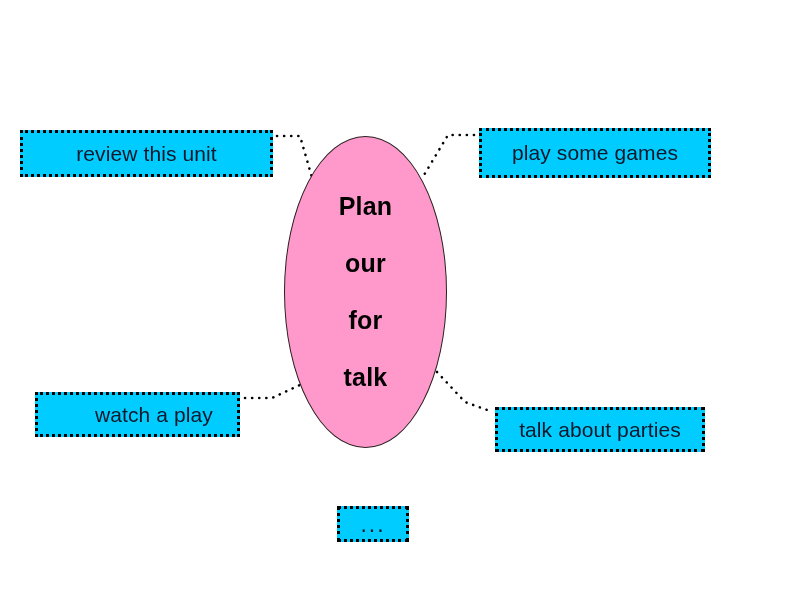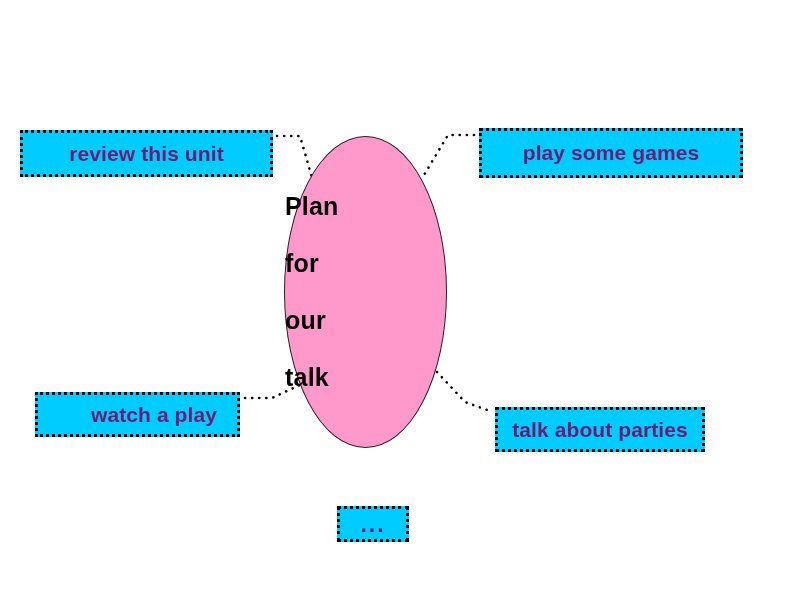--- a/index.html
+++ b/index.html
@@ -48,71 +48,71 @@
     border-radius: 50% / 50%;
     box-sizing: border-box;
     display: flex;
     flex-direction: column;
     align-items: center;
     justify-content: center;
   }
   #center-node .cline {
     display: block;
     width: 100%;
-    text-align: left;
+    text-align: center;
     color: #000000;
     font-size: 25px;
     font-weight: bold;
     line-height: 57px;
     letter-spacing: 0.2px;
   }
 
   
   .node-box {
     position: absolute;
     background: #00ccff;
     border: 3px dotted #000000;
     box-sizing: border-box;
     display: flex;
     align-items: center;
     justify-content: center;
-    color: #701a75;
+    color: #0f172a;
     font-size: 21px;
-    font-weight: bold;
+    font-weight: normal;
     white-space: nowrap;
     letter-spacing: 0.1px;
   }
   .node-box.ellipsis {
     font-size: 23px;
     letter-spacing: 2px;
   }
 
   
   #box-review  { left: 20px;  top: 130px; width: 253px; height: 47px; }
-  #box-games   { left: 479px; top: 128px; width: 264px; height: 50px; text-align: center; }
+  #box-games   { left: 479px; top: 128px; width: 232px; height: 50px; text-align: center; }
   #box-watch   { left: 35px;  top: 392px; width: 205px; height: 45px; padding-left: 33px; }
   #box-parties { left: 495px; top: 407px; width: 210px; height: 45px; }
   #box-dots    { left: 337px; top: 506px; width: 72px;  height: 36px; }
 </style>
 </head>
 <body>
 
 <div id="slide">
 
   <svg id="connectors" viewBox="0 0 794 596" width="794" height="596" aria-hidden="true">
     <path class="connector" d="M 277 136 L 300 136 L 313 181"></path>
     <path class="connector" d="M 474 135 L 448 135 L 424 175"></path>
     <path class="connector" d="M 245 398 L 272 398 L 300 385"></path>
     <path class="connector" d="M 437 372 L 465 402 L 490 411"></path>
   </svg>
 
   <div id="center-node">
     <span class="cline">Plan</span>
+    <span class="cline">our</span>
     <span class="cline">for</span>
-    <span class="cline">our</span>
     <span class="cline">talk</span>
   </div>
 
   <div class="node-box" id="box-review">review this unit</div>
 
   <div class="node-box" id="box-games">play some games</div>
 
   <div class="node-box" id="box-watch">watch a play</div>
 
   <div class="node-box" id="box-parties">talk about parties</div>

